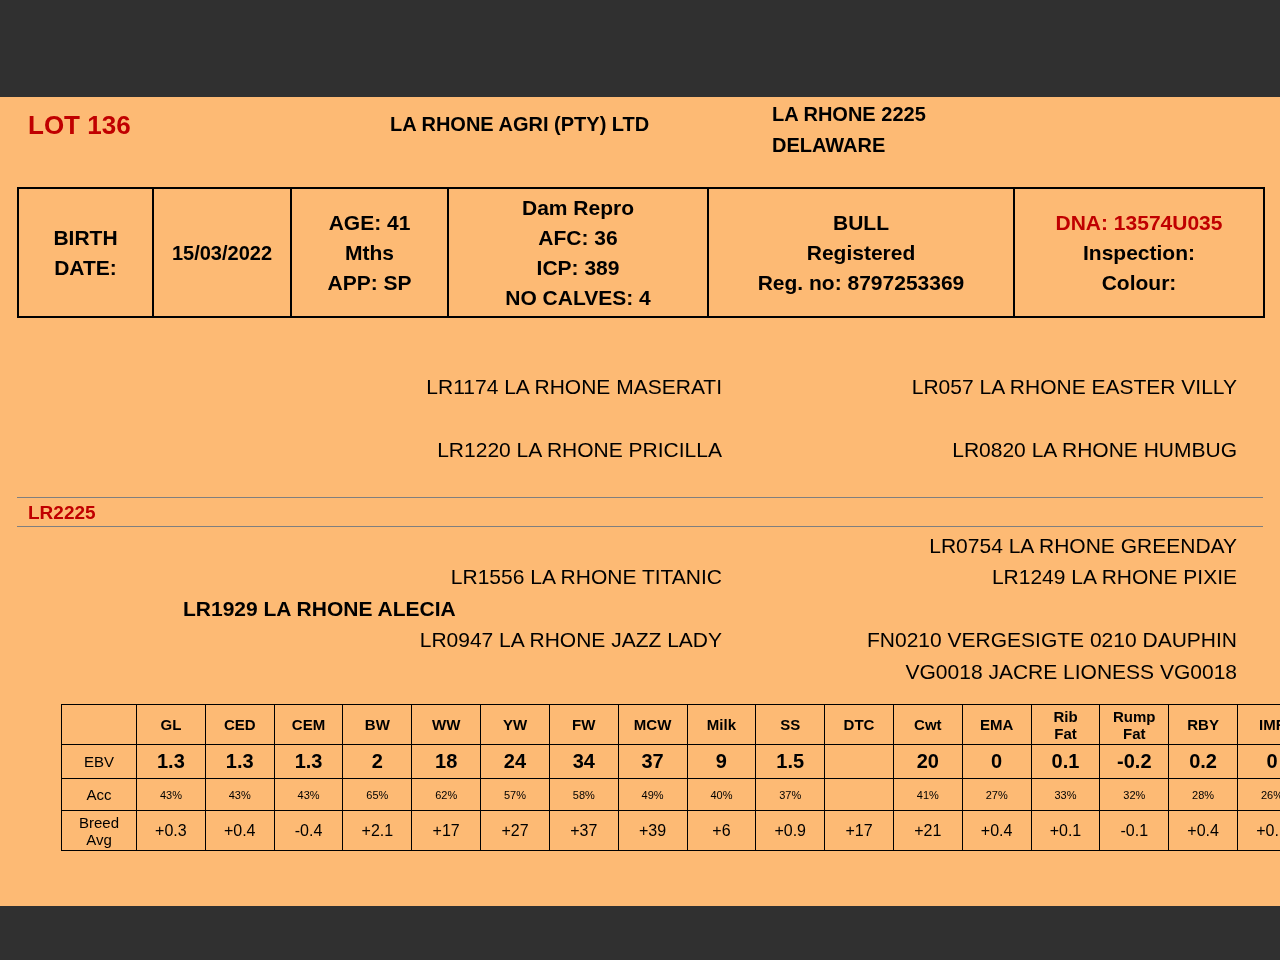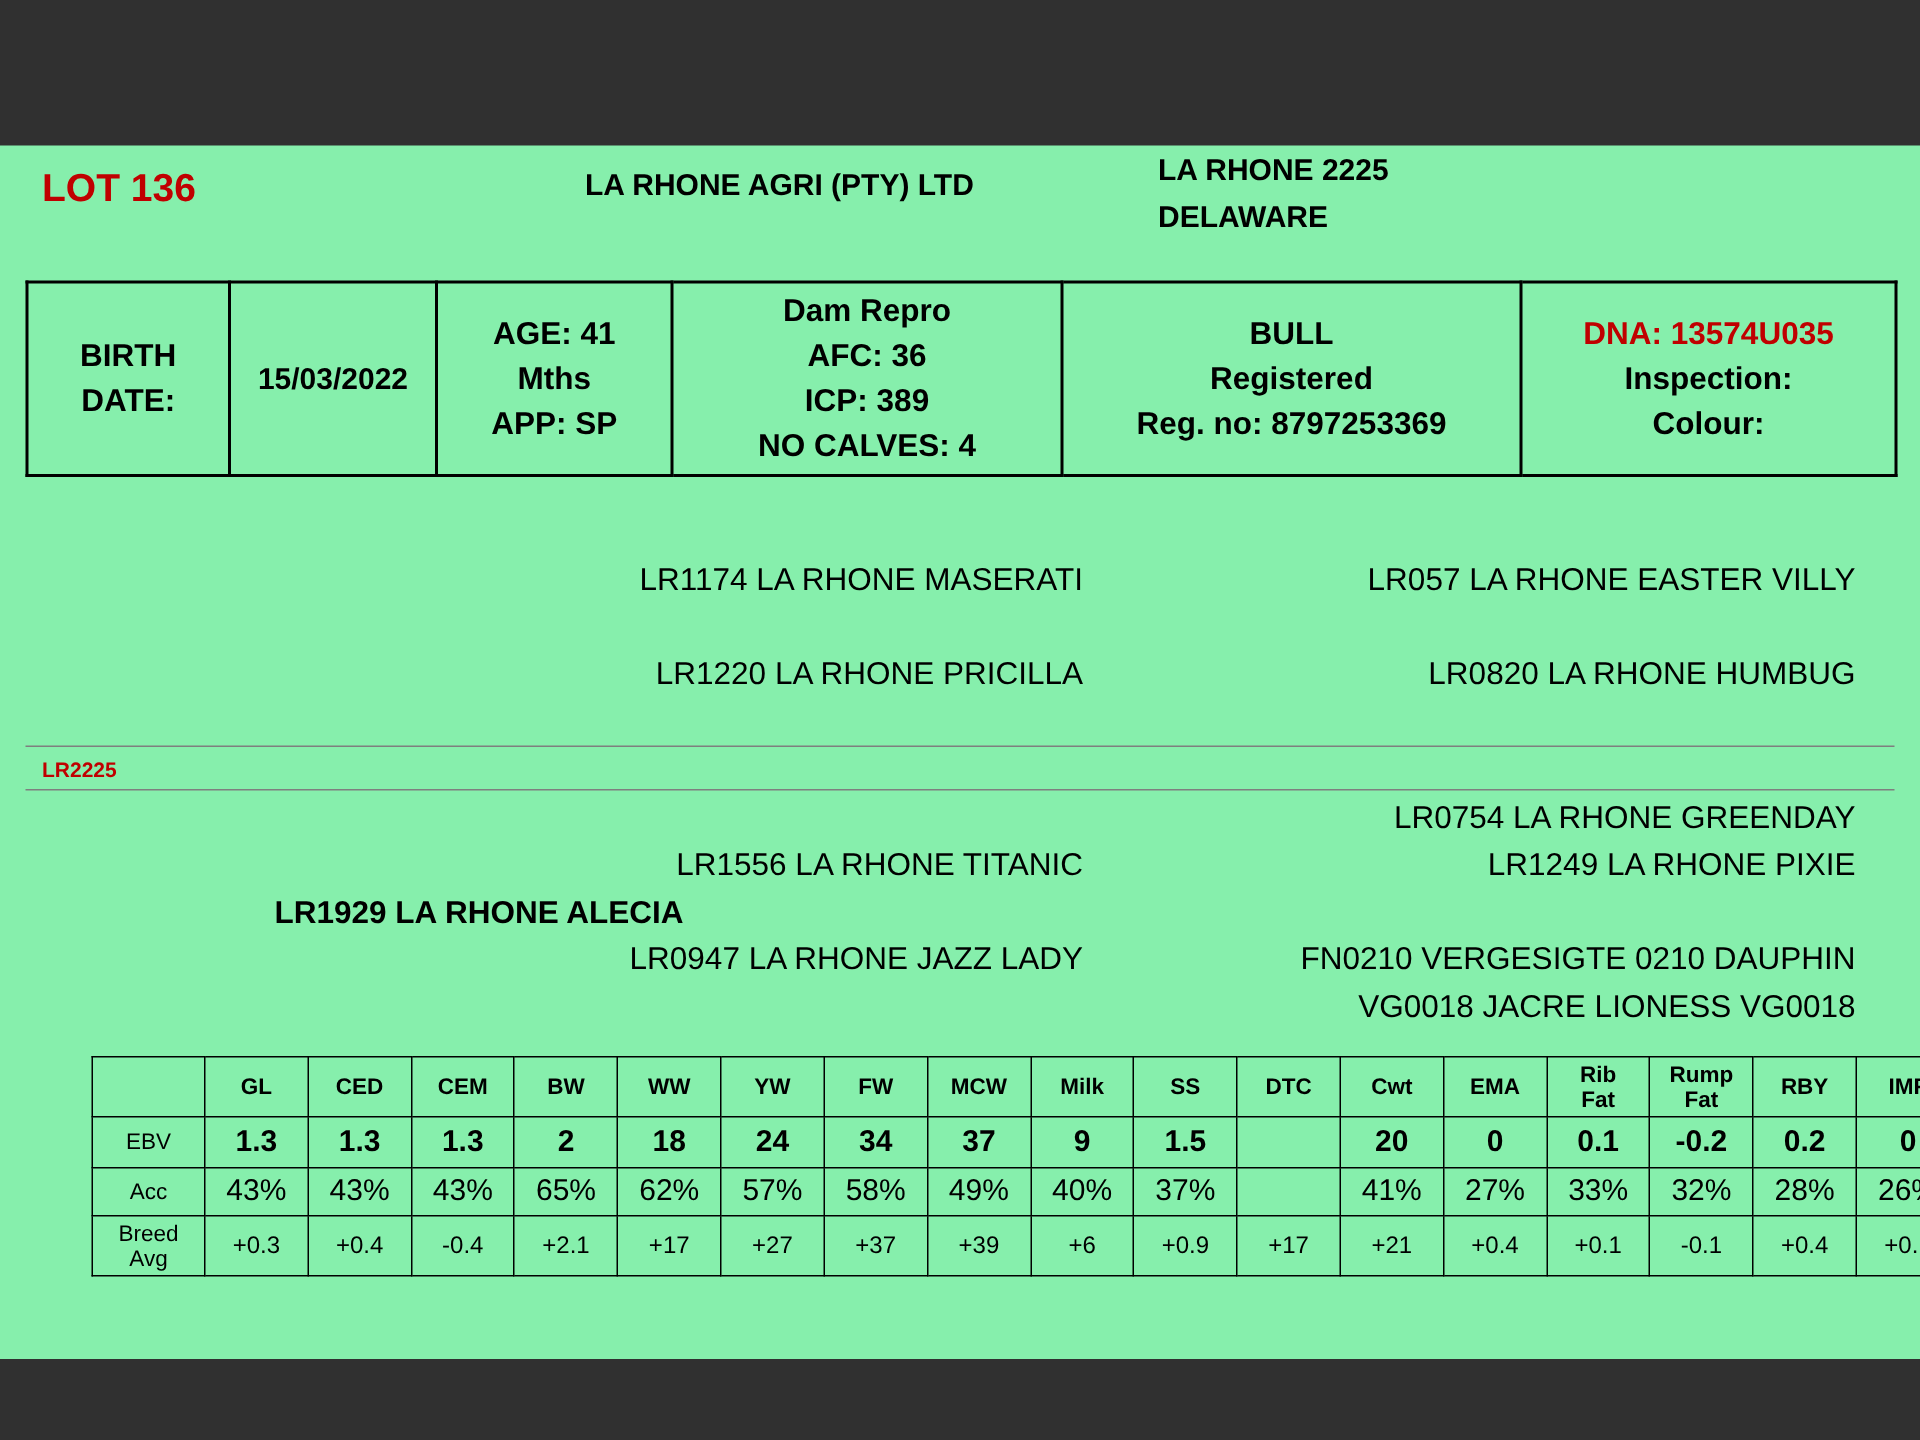--- a/index.html
+++ b/index.html
@@ -6,21 +6,21 @@
     --accent-red:#c00000;
     --bar-dark:#303030;
   }
   *{margin:0;padding:0;box-sizing:border-box;}
   html,body{background:#ffffff;}
   body{
     width:1280px;height:960px;
     font-family:"Liberation Sans",sans-serif;
     color:#000;
   }
-  .page{position:relative;width:1280px;height:960px;background:#86efac;overflow:hidden;}
+  .page{position:relative;width:1280px;height:960px;background:#fdba74;overflow:hidden;}
 
   .bar{position:absolute;left:0;width:1280px;background:var(--bar-dark);}
   .bar.top{top:0;height:97px;}
   .bar.bottom{bottom:0;height:54px;}
 
   
   .lot{position:absolute;left:28px;top:110px;font-size:26px;font-weight:bold;color:var(--accent-red);white-space:nowrap;}
   .company{position:absolute;left:390px;top:113px;font-size:20px;font-weight:bold;white-space:nowrap;}
   .animal-name{position:absolute;left:772px;top:99px;font-size:20px;font-weight:bold;line-height:31px;}
 
@@ -36,41 +36,41 @@
   .birth-date-value{font-size:20px;}
   .age-wrap{width:110px;margin:0 auto;}
   .dna-line{color:var(--accent-red);}
 
   
   .pedigree{position:absolute;top:330px;left:0;width:1280px;height:378px;font-size:21px;}
   .ped{position:absolute;white-space:nowrap;line-height:24px;}
   .ped.mid{left:0;width:698px;text-align:right;margin-left:24px;}
   .ped.right{right:43px;text-align:right;}
   .ped.bold{font-weight:bold;}
-  .ped.lr-main{left:28px;color:var(--accent-red);font-weight:bold;font-size:14px;}
+  .ped.lr-main{left:28px;color:var(--accent-red);font-weight:bold;font-size:19px;}
   .ped-line{position:absolute;left:17px;width:1246px;border-top:1px solid #7f7f7f;height:0;}
 
   
   table.ebv-table{
     position:absolute;top:704px;left:17px;width:1246px;
     border-collapse:collapse;table-layout:fixed;margin-left:44px;
   }
   table.ebv-table th,
   table.ebv-table td{
     border:1.5px solid #000;text-align:center;vertical-align:middle;padding:1px 2px;
   }
   table.ebv-table thead th{
     font-size:15px;font-weight:bold;height:40px;line-height:17px;white-space:pre-line;
   }
   table.ebv-table tbody th{
     font-weight:normal;font-size:15px;white-space:pre-line;line-height:17px;
   }
   table.ebv-table tbody td{font-size:17px;}
   table.ebv-table tbody tr:nth-child(1) td{font-size:20px;height:34px;font-weight:bold;}
-  table.ebv-table tbody tr:nth-child(2) td{font-size:20px;height:32px;}
+  table.ebv-table tbody tr:nth-child(2) td{font-size:11px;height:32px;}
   table.ebv-table tbody tr:nth-child(3) td{font-size:16px;height:40px;}
 </style>
 </head>
 <body>
 
 <div class="page">
 
   <div class="bar top"></div>
 
   <div class="lot">LOT 136</div>

